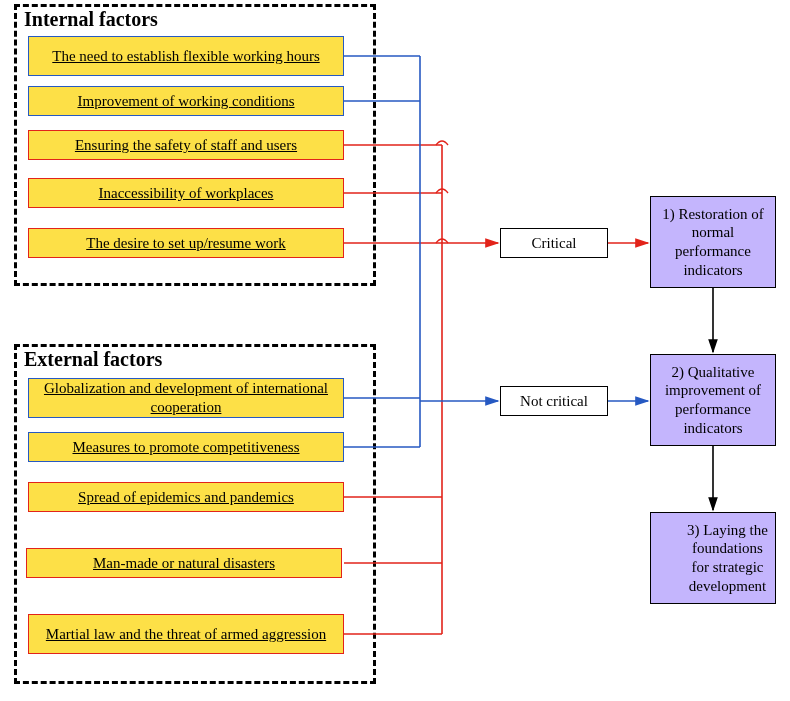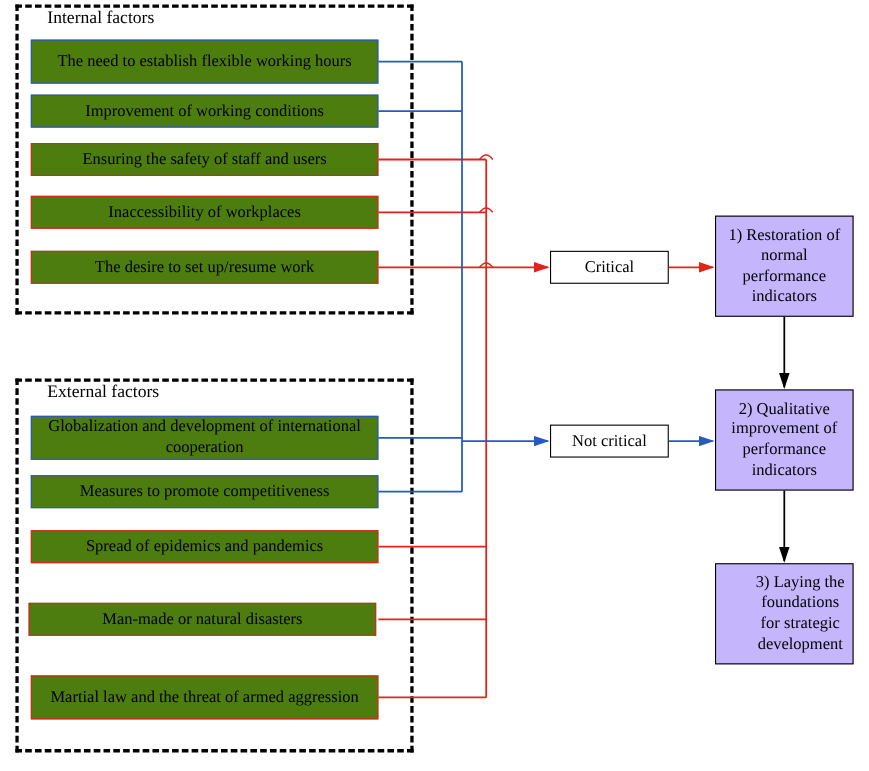--- a/index.html
+++ b/index.html
@@ -14,34 +14,34 @@
     color: #000;
     background: #fff;
   }
   .dashed-group {
     position: absolute;
     border: 3px dashed #000;
     padding: 0;
   }
   .group-title {
     position: absolute;
-    font-weight: normal;
-    font-size: 16px;
-    margin-left: 19px;
+    font-weight: bold;
+    font-size: 20px;
   }
   .factor-box {
     position: absolute;
     border: 1.5px solid;
     display: flex;
     align-items: center;
     justify-content: center;
     text-align: center;
     padding: 4px 8px;
     line-height: 1.25;
-    background: #4d7c0f;
+    background: #fde047;
+    text-decoration: underline;
   }
   .blue  { border-color: #2659c2; }
   .red   { border-color: #e2231a; }
 
   .mid-box {
     position: absolute;
     border: 1.5px solid;
     display: flex;
     align-items: center;
     justify-content: center;

